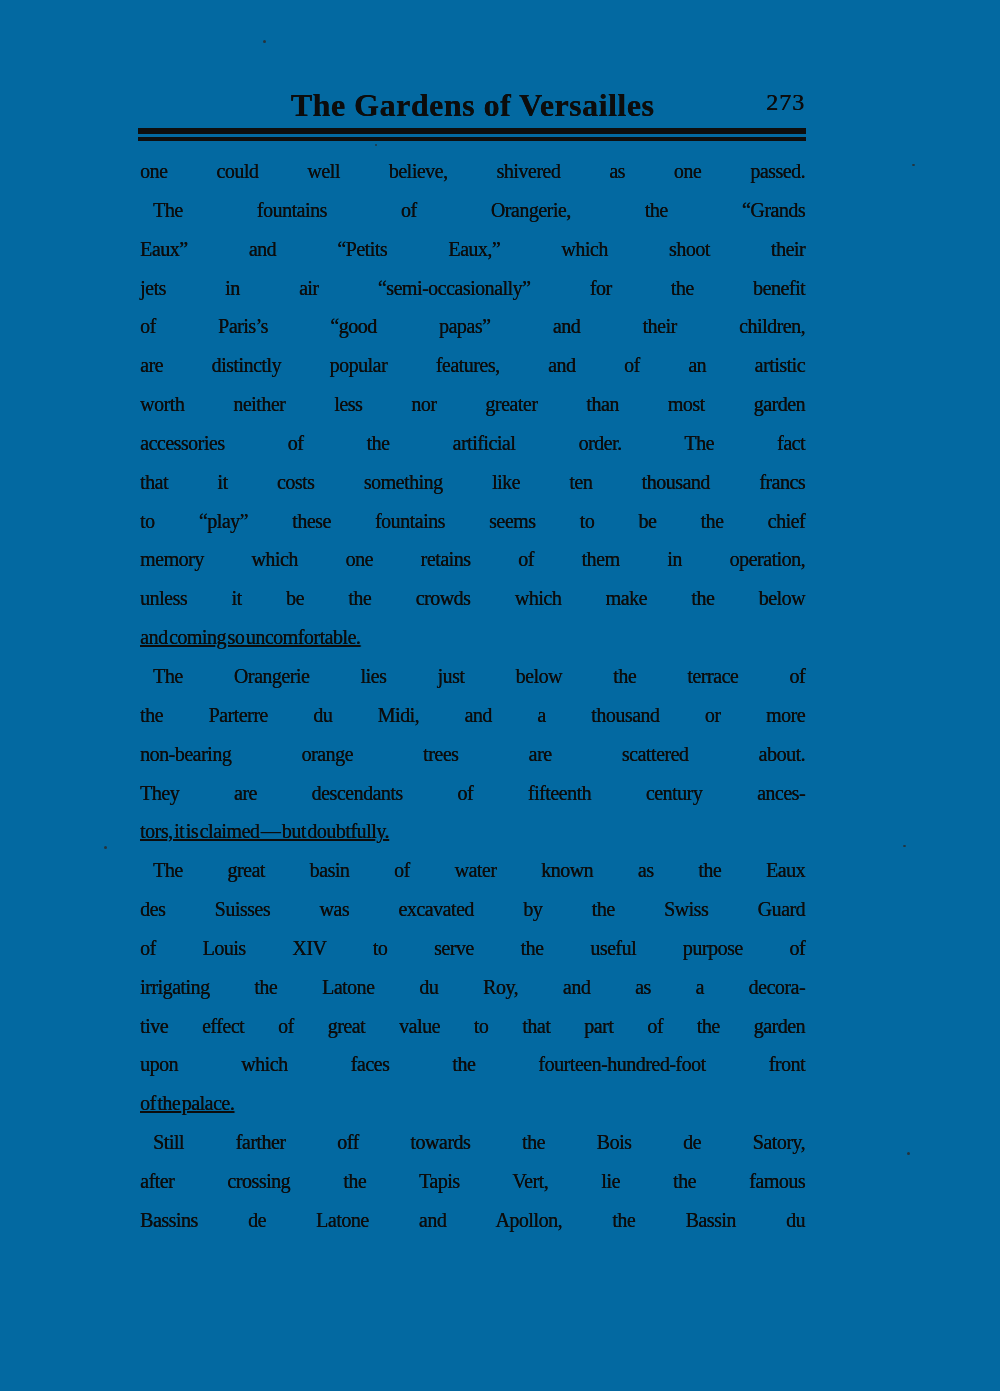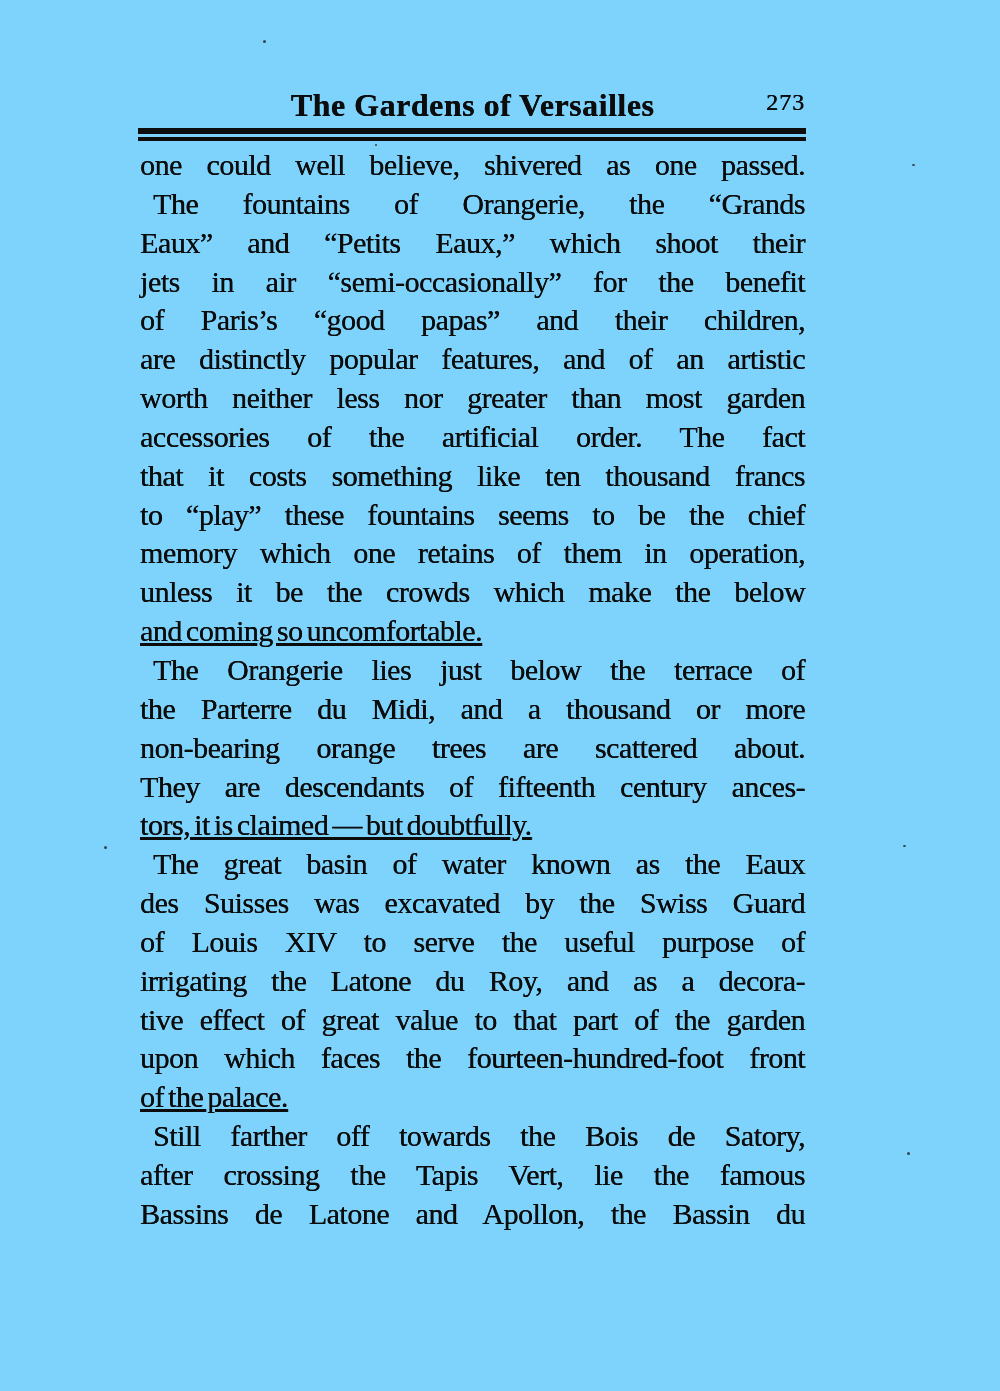--- a/index.html
+++ b/index.html
@@ -4,21 +4,21 @@
 <style>
   html, body {
     margin: 0;
     padding: 0;
     background: #ffffff;
   }
   .page {
     position: relative;
     width: 1000px;
     height: 1391px;
-    background: #7dd3fc;
+    background: #0369a1;
     color: #0c0c0c;
     font-family: "Liberation Serif", "DejaVu Serif", serif;
     overflow: hidden;
   }
   .running-header {
     position: absolute;
     top: 89px;
     left: 140px;
     width: 665px;
     height: 36px;
@@ -43,24 +43,24 @@
     position: absolute;
     top: 128px;
     left: 138px;
     width: 668px;
     height: 3px;
     border-top: 6px solid #0e0e0e;
     border-bottom: 4px solid #0e0e0e;
   }
   .text-block {
     position: absolute;
-    top: 146px;
+    top: 152px;
     left: 140px;
     width: 665px;
-    font-size: 30px;
+    font-size: 20px;
     line-height: 38.85px;
     letter-spacing: -0.5px;
     word-spacing: -3px;
     text-shadow: 0.3px 0 0 currentColor;
   }
   .para { margin: 0; }
   .line {
     text-align: justify;
     text-align-last: justify;
     white-space: normal;

